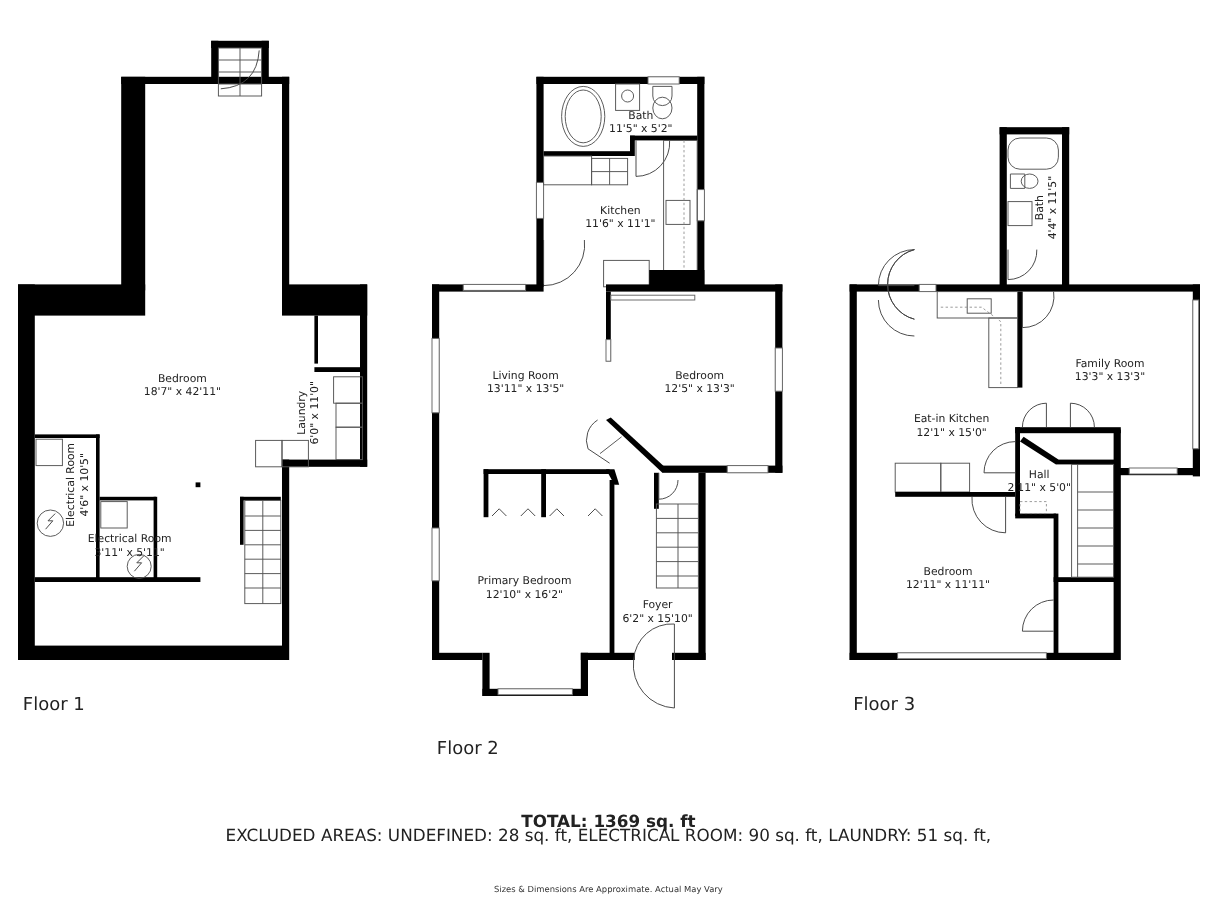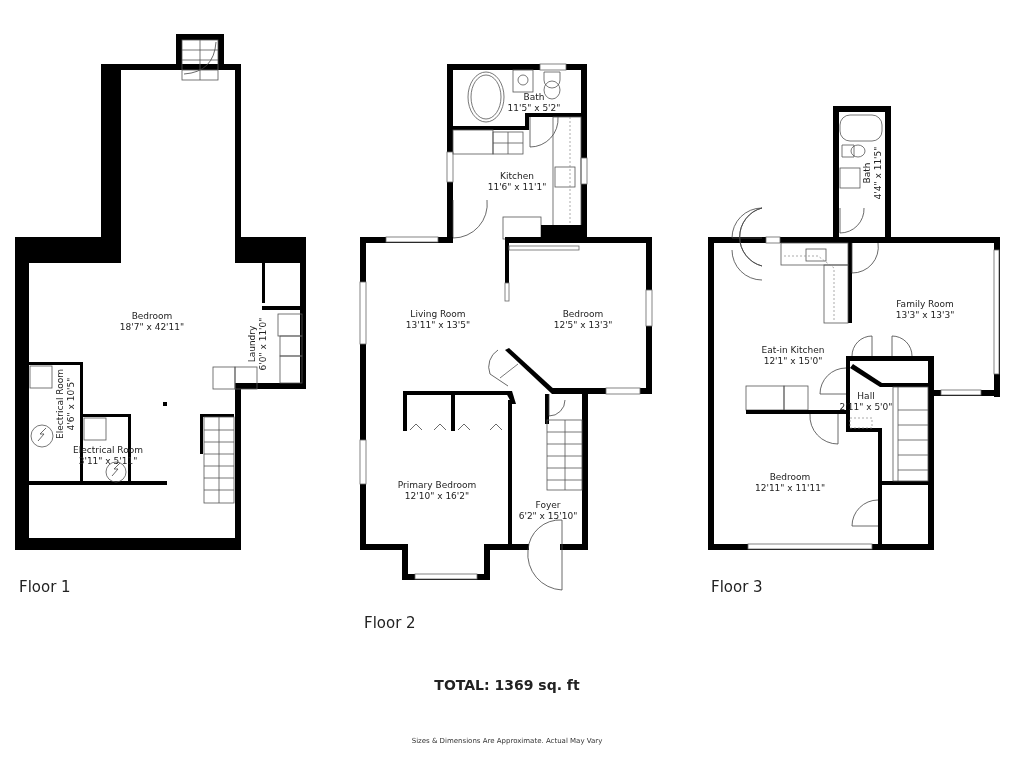--- a/index.html
+++ b/index.html
@@ -274,14 +274,15 @@
     <div>Bedroom</div>
     <div>12'11" x 11'11"</div>
   </div>
 
 <div class="floor-label" style="left:19px; top:578px;">Floor 1</div>
 <div class="floor-label" style="left:364px; top:614px;">Floor 2</div>
 <div class="floor-label" style="left:711px; top:578px;">Floor 3</div>
 
 <div class="summary">
   <div class="total">TOTAL: 1369 sq. ft</div>
+  <div>EXCLUDED AREAS: UNDEFINED: 28 sq. ft, ELECTRICAL ROOM: 90 sq. ft, LAUNDRY: 51 sq. ft,</div>
 </div>
 <div class="disclaimer">Sizes &amp; Dimensions Are Approximate. Actual May Vary</div>
 
 </body></html>

